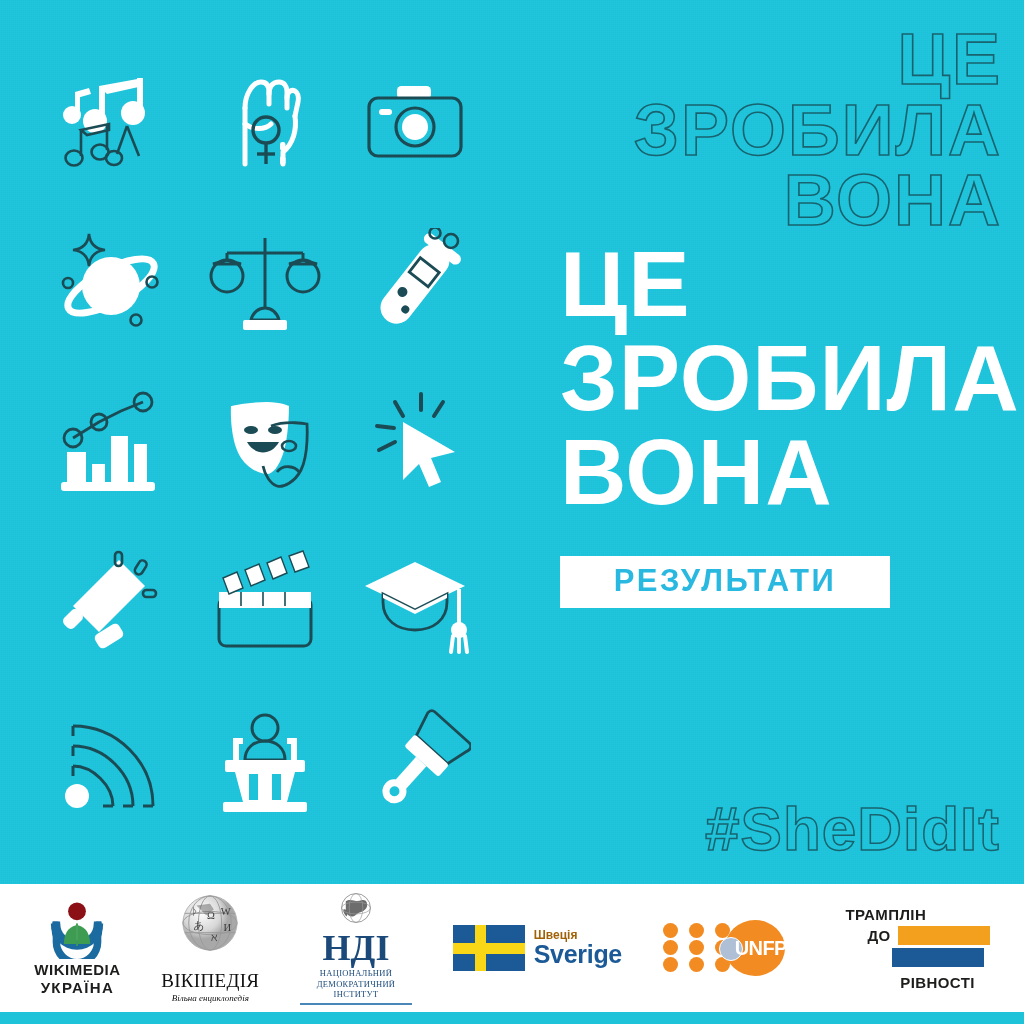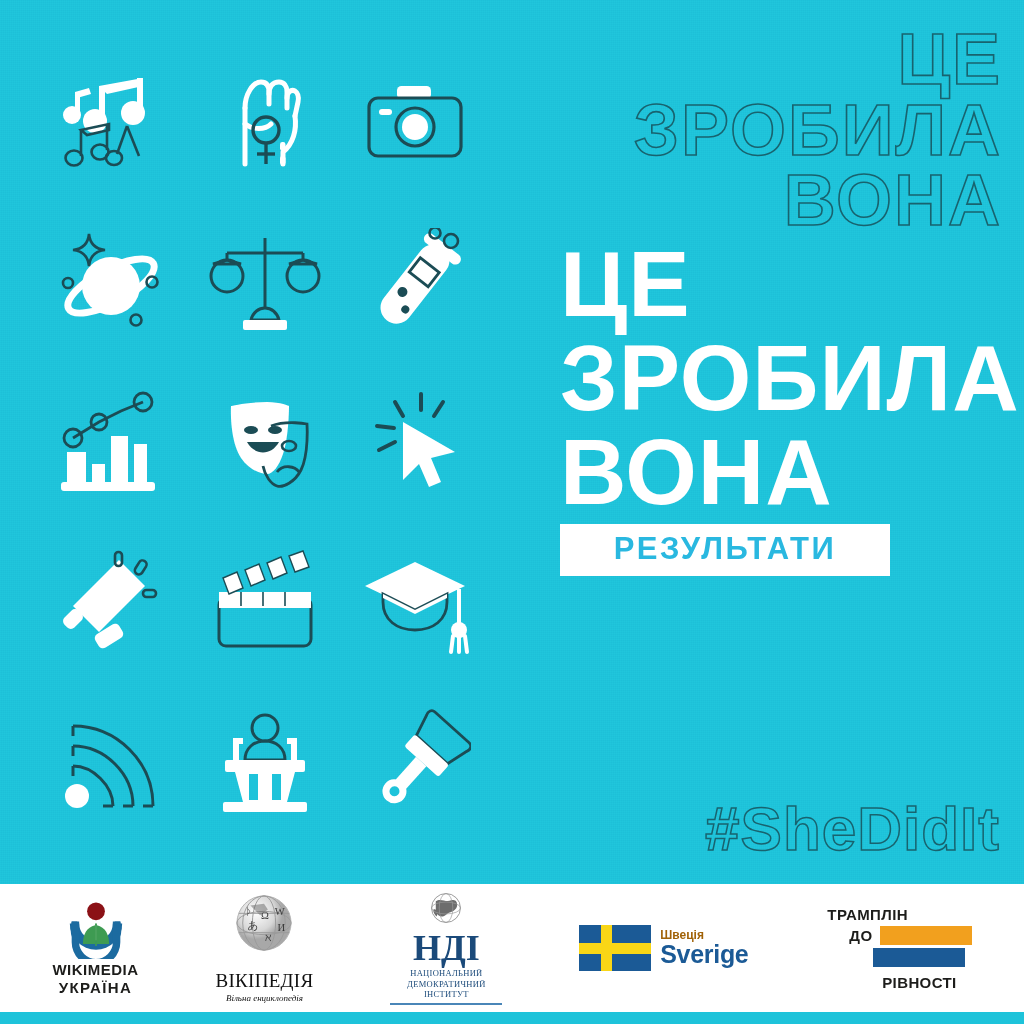--- a/index.html
+++ b/index.html
@@ -45,21 +45,21 @@
     color:#ffffff;
     font-weight:700;
     font-size:92px;
     line-height:1.02;
     letter-spacing:1px;
   }
   .headline div{white-space:nowrap;}
 
   .badge{
     position:absolute;
-    left:560px;top:524px;
+    left:560px;top:556px;
     background:#ffffff;
     width:330px;
     padding:7px 0 9px 0;
     text-align:center;
     color:#29b8e0;
     font-weight:700;
     font-size:31px;
     letter-spacing:2.5px;
   }
 
@@ -483,20 +483,38 @@
           <div class="vbar"></div>
           <div class="hbar"></div>
         </div>
         <div>
           <div class="se-t1">Швеція</div>
           <div class="se-t2">Sverige</div>
         </div>
       </div>
     </div>
 
+    <div class="logo">
+      <div class="unfpa">
+        <div class="dots">
+          <span class="dot"></span>
+          <span class="dot"></span>
+          <span class="dot"></span>
+          <span class="dot"></span>
+          <span class="dot"></span>
+          <span class="dot"></span>
+          <span class="dot"></span>
+          <span class="dot"></span>
+          <span class="dot"></span>
+        </div>
+        <div class="circ"></div>
+        <div class="un"></div>
+        <div class="txt">UNFPA</div>
+      </div>
+    </div>
 
     <div class="logo">
       <div class="tr">
         <div class="tr-r1">ТРАМПЛІН</div>
         <div class="tr-r2">
           <span>ДО</span>
           <span class="bar-or"></span>
         </div>
         <div class="tr-r3">
           <span class="bar-bl"></span>

